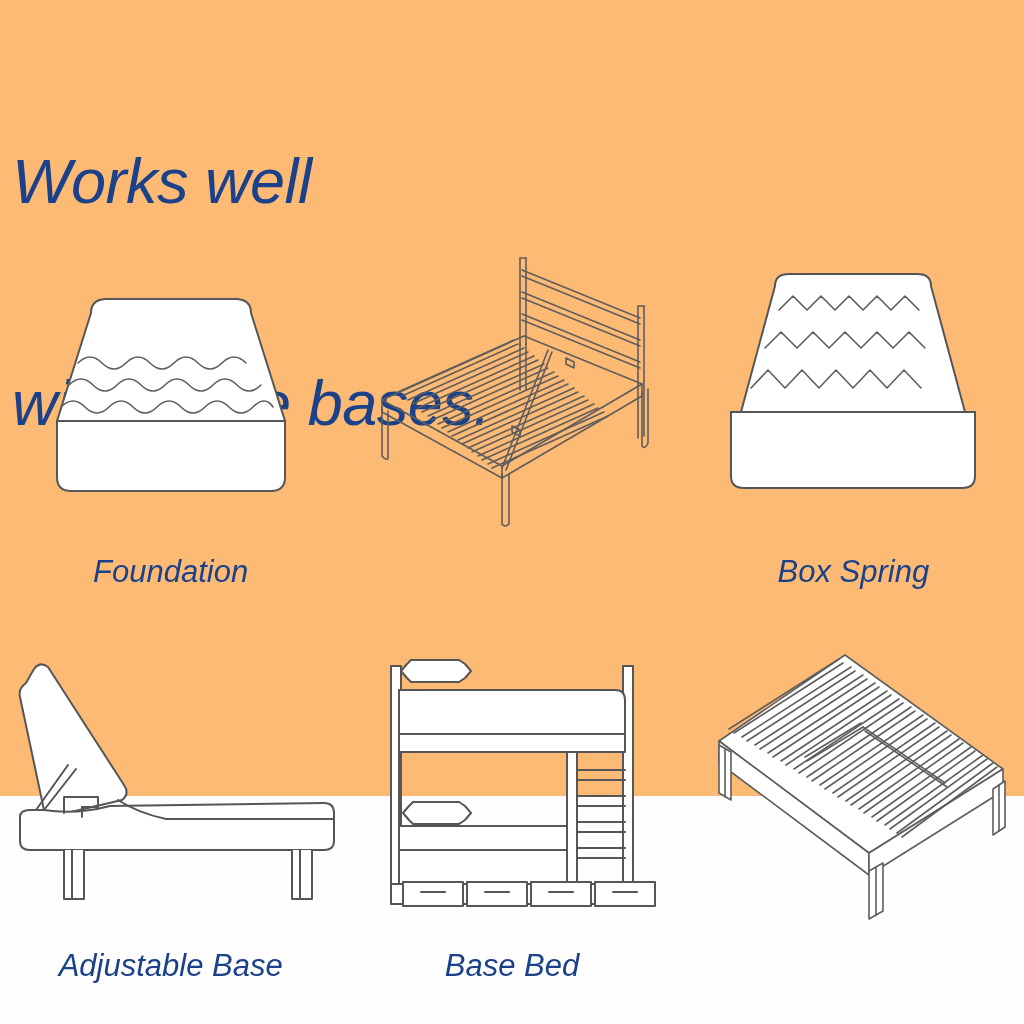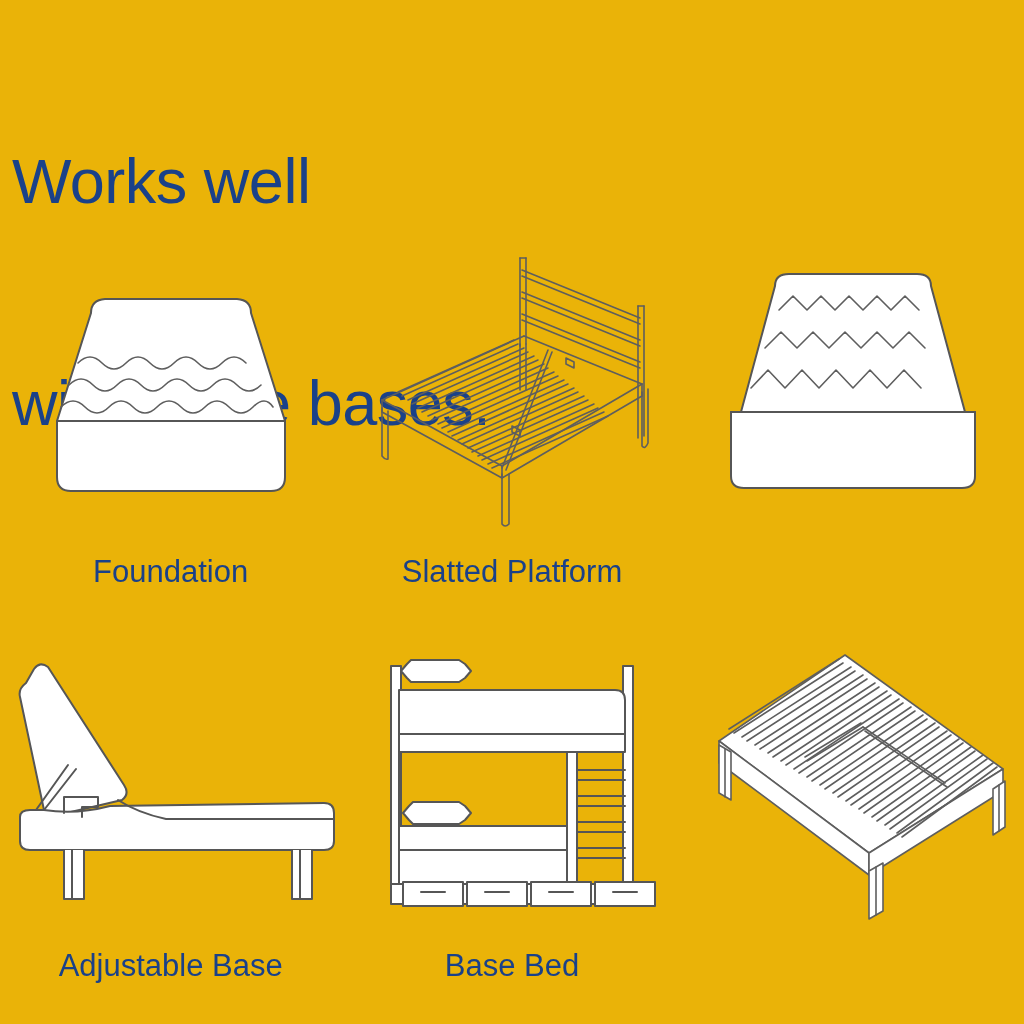--- a/index.html
+++ b/index.html
@@ -12,22 +12,23 @@
     width: 1024px;
     height: 1024px;
     overflow: hidden;
     font-family: "Liberation Sans", sans-serif;
     background: #fefefe;
     position: relative;
   }
   #page {
     position: relative;
     width: 1024px;
-    height: 1024px;
-    background: #eab308;
+    height: 796px;
+    background: #fdba74;
+    font-style: italic;
   }
 
   
   #heading {
     position: absolute;
     left: 12px;
     top: -4px;
     width: 800px;
     color: #1a4189;
     font-size: 63px;
@@ -169,38 +170,38 @@
             <path d="M242 164 L126 216 M246 168 L130 220"></path>
             <path d="M252 172 L136 224 M256 176 L140 228"></path>
 
             <path d="M196 110 L150 228 M200 112 L154 230"></path>
 
             <path d="M214 118 L222 122 L222 128 L214 124 Z"></path>
             <path d="M160 186 L168 190 L168 196 L160 192 Z"></path>
           </g>
         </svg>
       </div>
-      <div class="caption">Slatted Platform</div>
     </div>
 
     <div class="cell row1">
       <div class="art">
         <svg width="300" height="250" viewBox="0 0 300 250" aria-hidden="true">
 
           <path class="ln fillw" d="M72 26 Q72 14 86 14 L214 14 Q228 14 228 26 L262 152 L38 152 Z"></path>
 
           <path class="ln fillw" d="M28 152 L272 152 L272 216 Q272 228 259 228 L41 228 Q28 228 28 216 Z"></path>
 
           <path class="ln-thin" d="M76 50 l14 -14 l14 14 l14 -14 l14 14 l14 -14 l14 14 l14 -14 l14 14 l14 -14 l14 14"></path>
           <path class="ln-thin" d="M62 88 l16 -16 l16 16 l16 -16 l16 16 l16 -16 l16 16 l16 -16 l16 16 l16 -16 l16 16"></path>
           <path class="ln-thin" d="M48 128 l17 -18 l17 18 l17 -18 l17 18 l17 -18 l17 18 l17 -18 l17 18 l17 -18 l17 18"></path>
 
           <path class="ln" d="M28 152 L272 152"></path>
         </svg>
       </div>
+      <div class="caption">Box Spring</div>
     </div>
 
     <div class="cell row2">
       <div class="art">
         <svg width="330" height="250" viewBox="0 0 330 250" aria-hidden="true">
           <g class="ln">
 
             <path class="fillw" d="M14 50 Q12 42 20 36 L28 22 Q34 14 42 20 L118 138 Q124 147 116 153 L52 168 Q43 171 38 163 Z"></path>
 
             <path class="fillw" d="M38 163 Q70 168 104 159 L318 156 Q328 156 328 166 L328 194 Q328 203 318 203 L24 203 Q14 203 14 194 L14 170 Q14 163 24 163 Z"></path>

